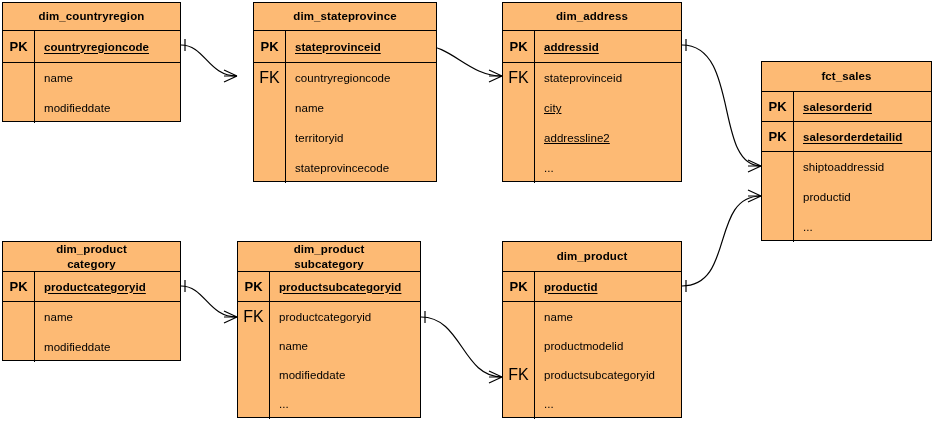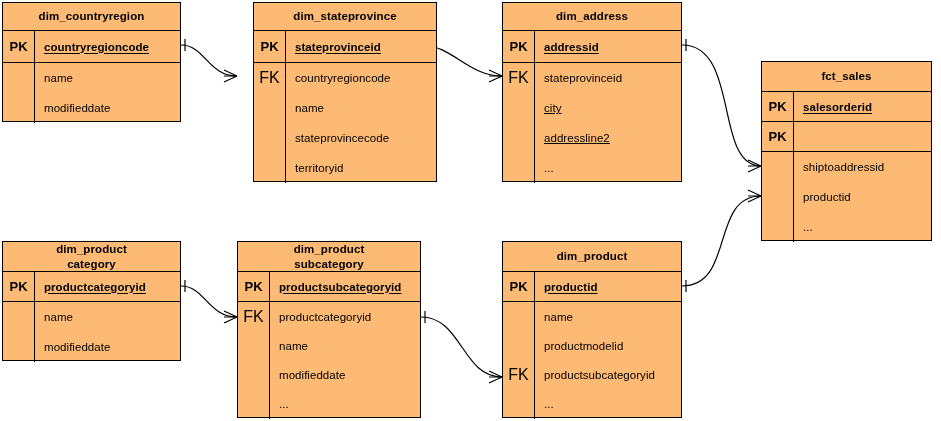--- a/index.html
+++ b/index.html
@@ -201,22 +201,22 @@
           <div class="body-block">
             <div class="body-keys">
               <div class="body-key-cell" style="height: 30px;">FK</div>
               <div class="body-key-cell" style="height: 30px;"></div>
               <div class="body-key-cell" style="height: 30px;"></div>
               <div class="body-key-cell" style="height: 30px;"></div>
             </div>
             <div class="body-names">
               <div class="body-name-cell" style="height: 30px;">countryregioncode</div>
               <div class="body-name-cell" style="height: 30px;">name</div>
+              <div class="body-name-cell" style="height: 30px;">territoryid</div>
               <div class="body-name-cell" style="height: 30px;">stateprovincecode</div>
-              <div class="body-name-cell" style="height: 30px;">territoryid</div>
             </div>
           </div>
         </div>
       </div>
       <div class="entity" style="left: 502px; top: 2px; width: 180px; height: 180px;">
         <div class="entity-title" style="height: 28px;">dim_address</div>
         <div class="attr-list">
           <div class="attr-row key-row" style="height: 32px;">
             <div class="key-cell bold">PK</div>
             <div class="name-cell pk">addressid</div>
@@ -239,20 +239,21 @@
       </div>
       <div class="entity" style="left: 761px; top: 61px; width: 171px; height: 180px;">
         <div class="entity-title" style="height: 30px;">fct_sales</div>
         <div class="attr-list">
           <div class="attr-row key-row" style="height: 30px;">
             <div class="key-cell bold">PK</div>
             <div class="name-cell pk">salesorderid</div>
           </div>
           <div class="attr-row key-row" style="height: 30px;">
             <div class="key-cell bold">PK</div>
+            <div class="name-cell pk">salesorderdetailid</div>
           </div>
           <div class="body-block">
             <div class="body-keys">
               <div class="body-key-cell" style="height: 30px;"></div>
               <div class="body-key-cell" style="height: 30px;"></div>
               <div class="body-key-cell" style="height: 30px;"></div>
             </div>
             <div class="body-names">
               <div class="body-name-cell" style="height: 30px;">shiptoaddressid</div>
               <div class="body-name-cell" style="height: 30px;">productid</div>

